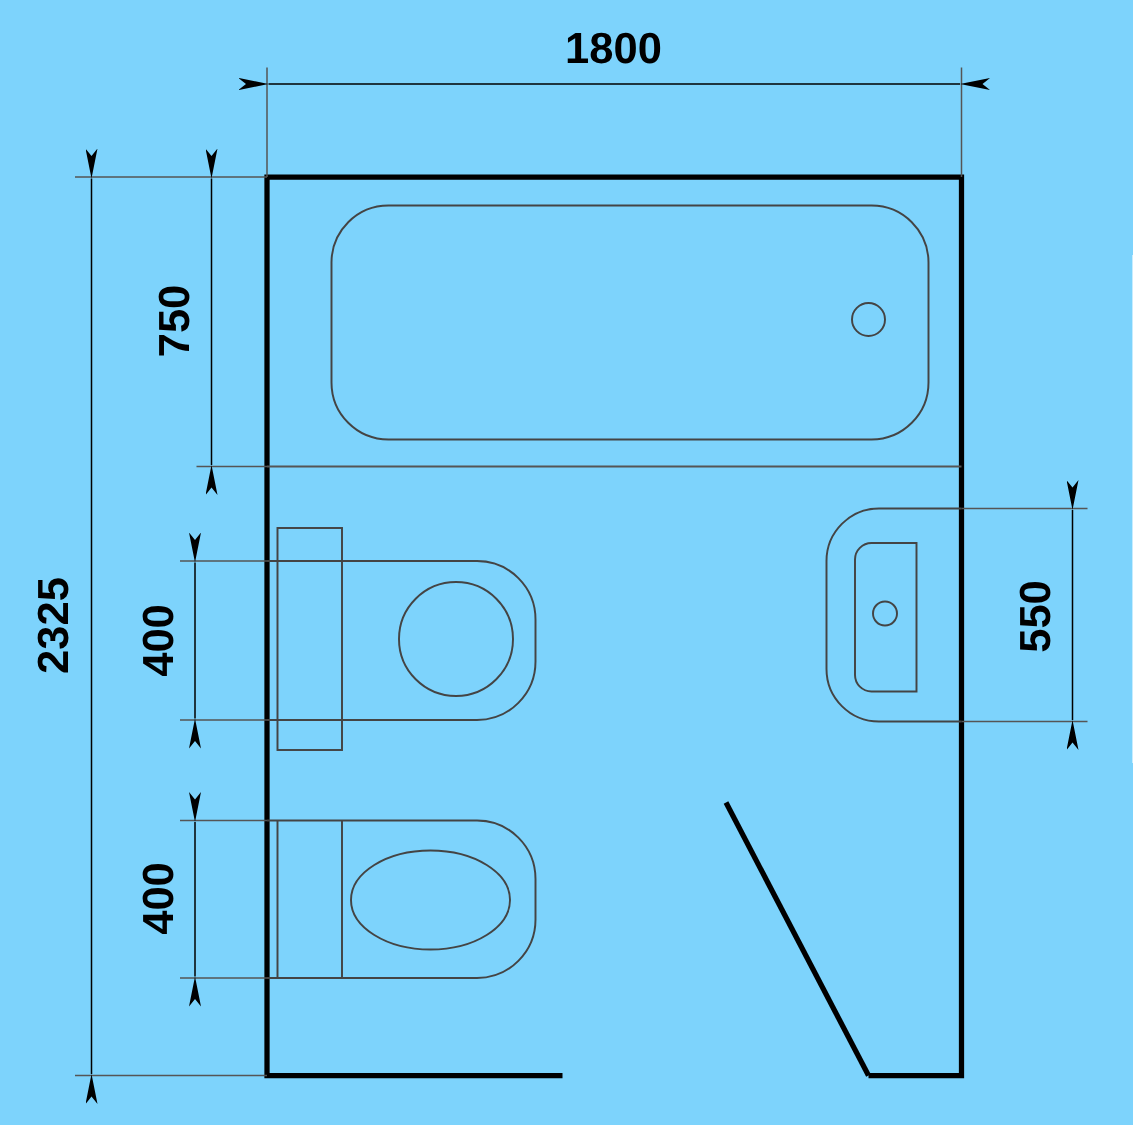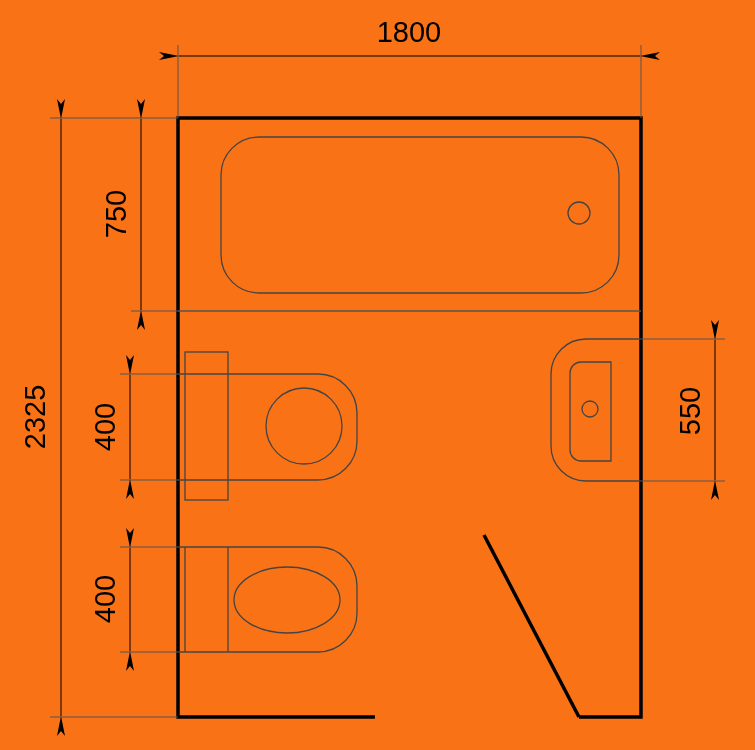--- a/index.html
+++ b/index.html
@@ -1,16 +1,16 @@
 <!DOCTYPE html>
 <html><head>
   <meta charset="utf-8">
   <style>
     html, body { margin: 0; padding: 0; background: #ffffff; }
-    .canvas { position: relative; width: 755px; height: 750px; overflow: hidden; background: #f97316; }
+    .canvas { position: relative; width: 755px; height: 750px; overflow: hidden; background: #7dd3fc; font-weight: bold; }
     svg { position: absolute; left: 0; top: 0; }
     .dim-text { font-family: "Liberation Sans", sans-serif; font-size: 29px; fill: #000000; }
   </style>
 </head>
 <body>
 
 <div class="canvas">
   <svg width="755" height="750" viewBox="0 0 755 750">
     <defs>
       <marker id="arr" viewBox="0 0 20 8" refX="0" refY="4" markerWidth="20" markerHeight="8" markerUnits="userSpaceOnUse" orient="auto-start-reverse">

